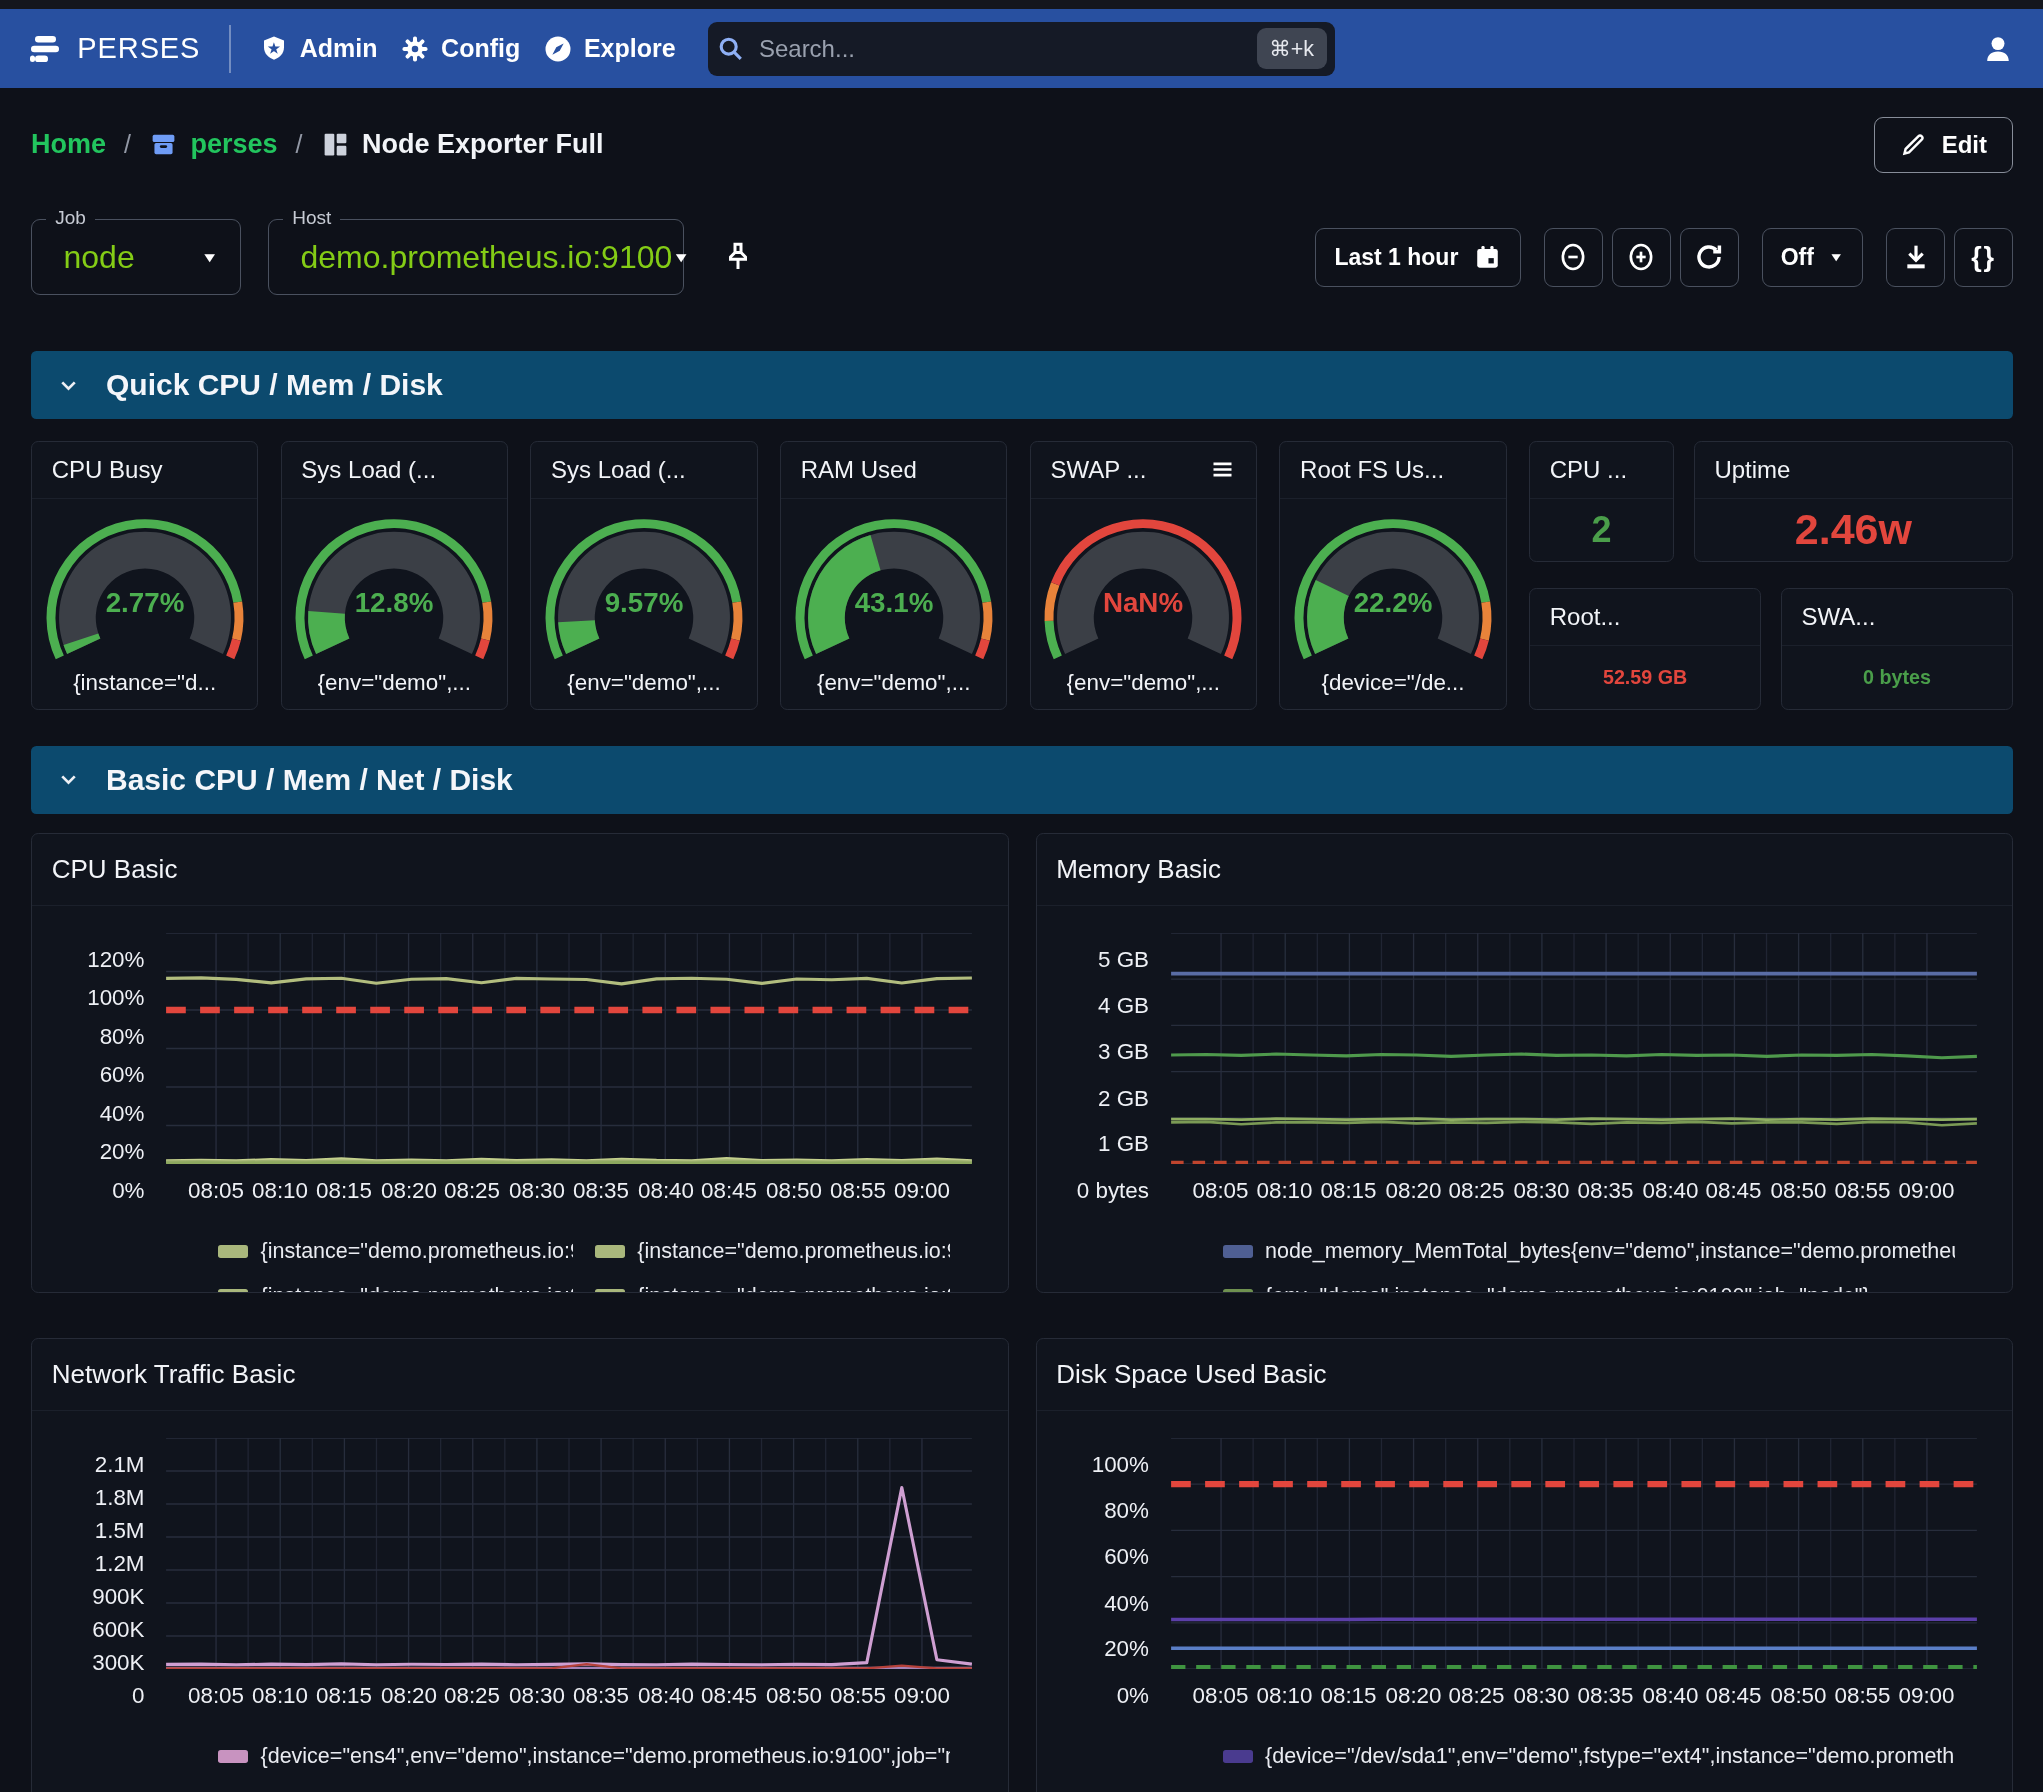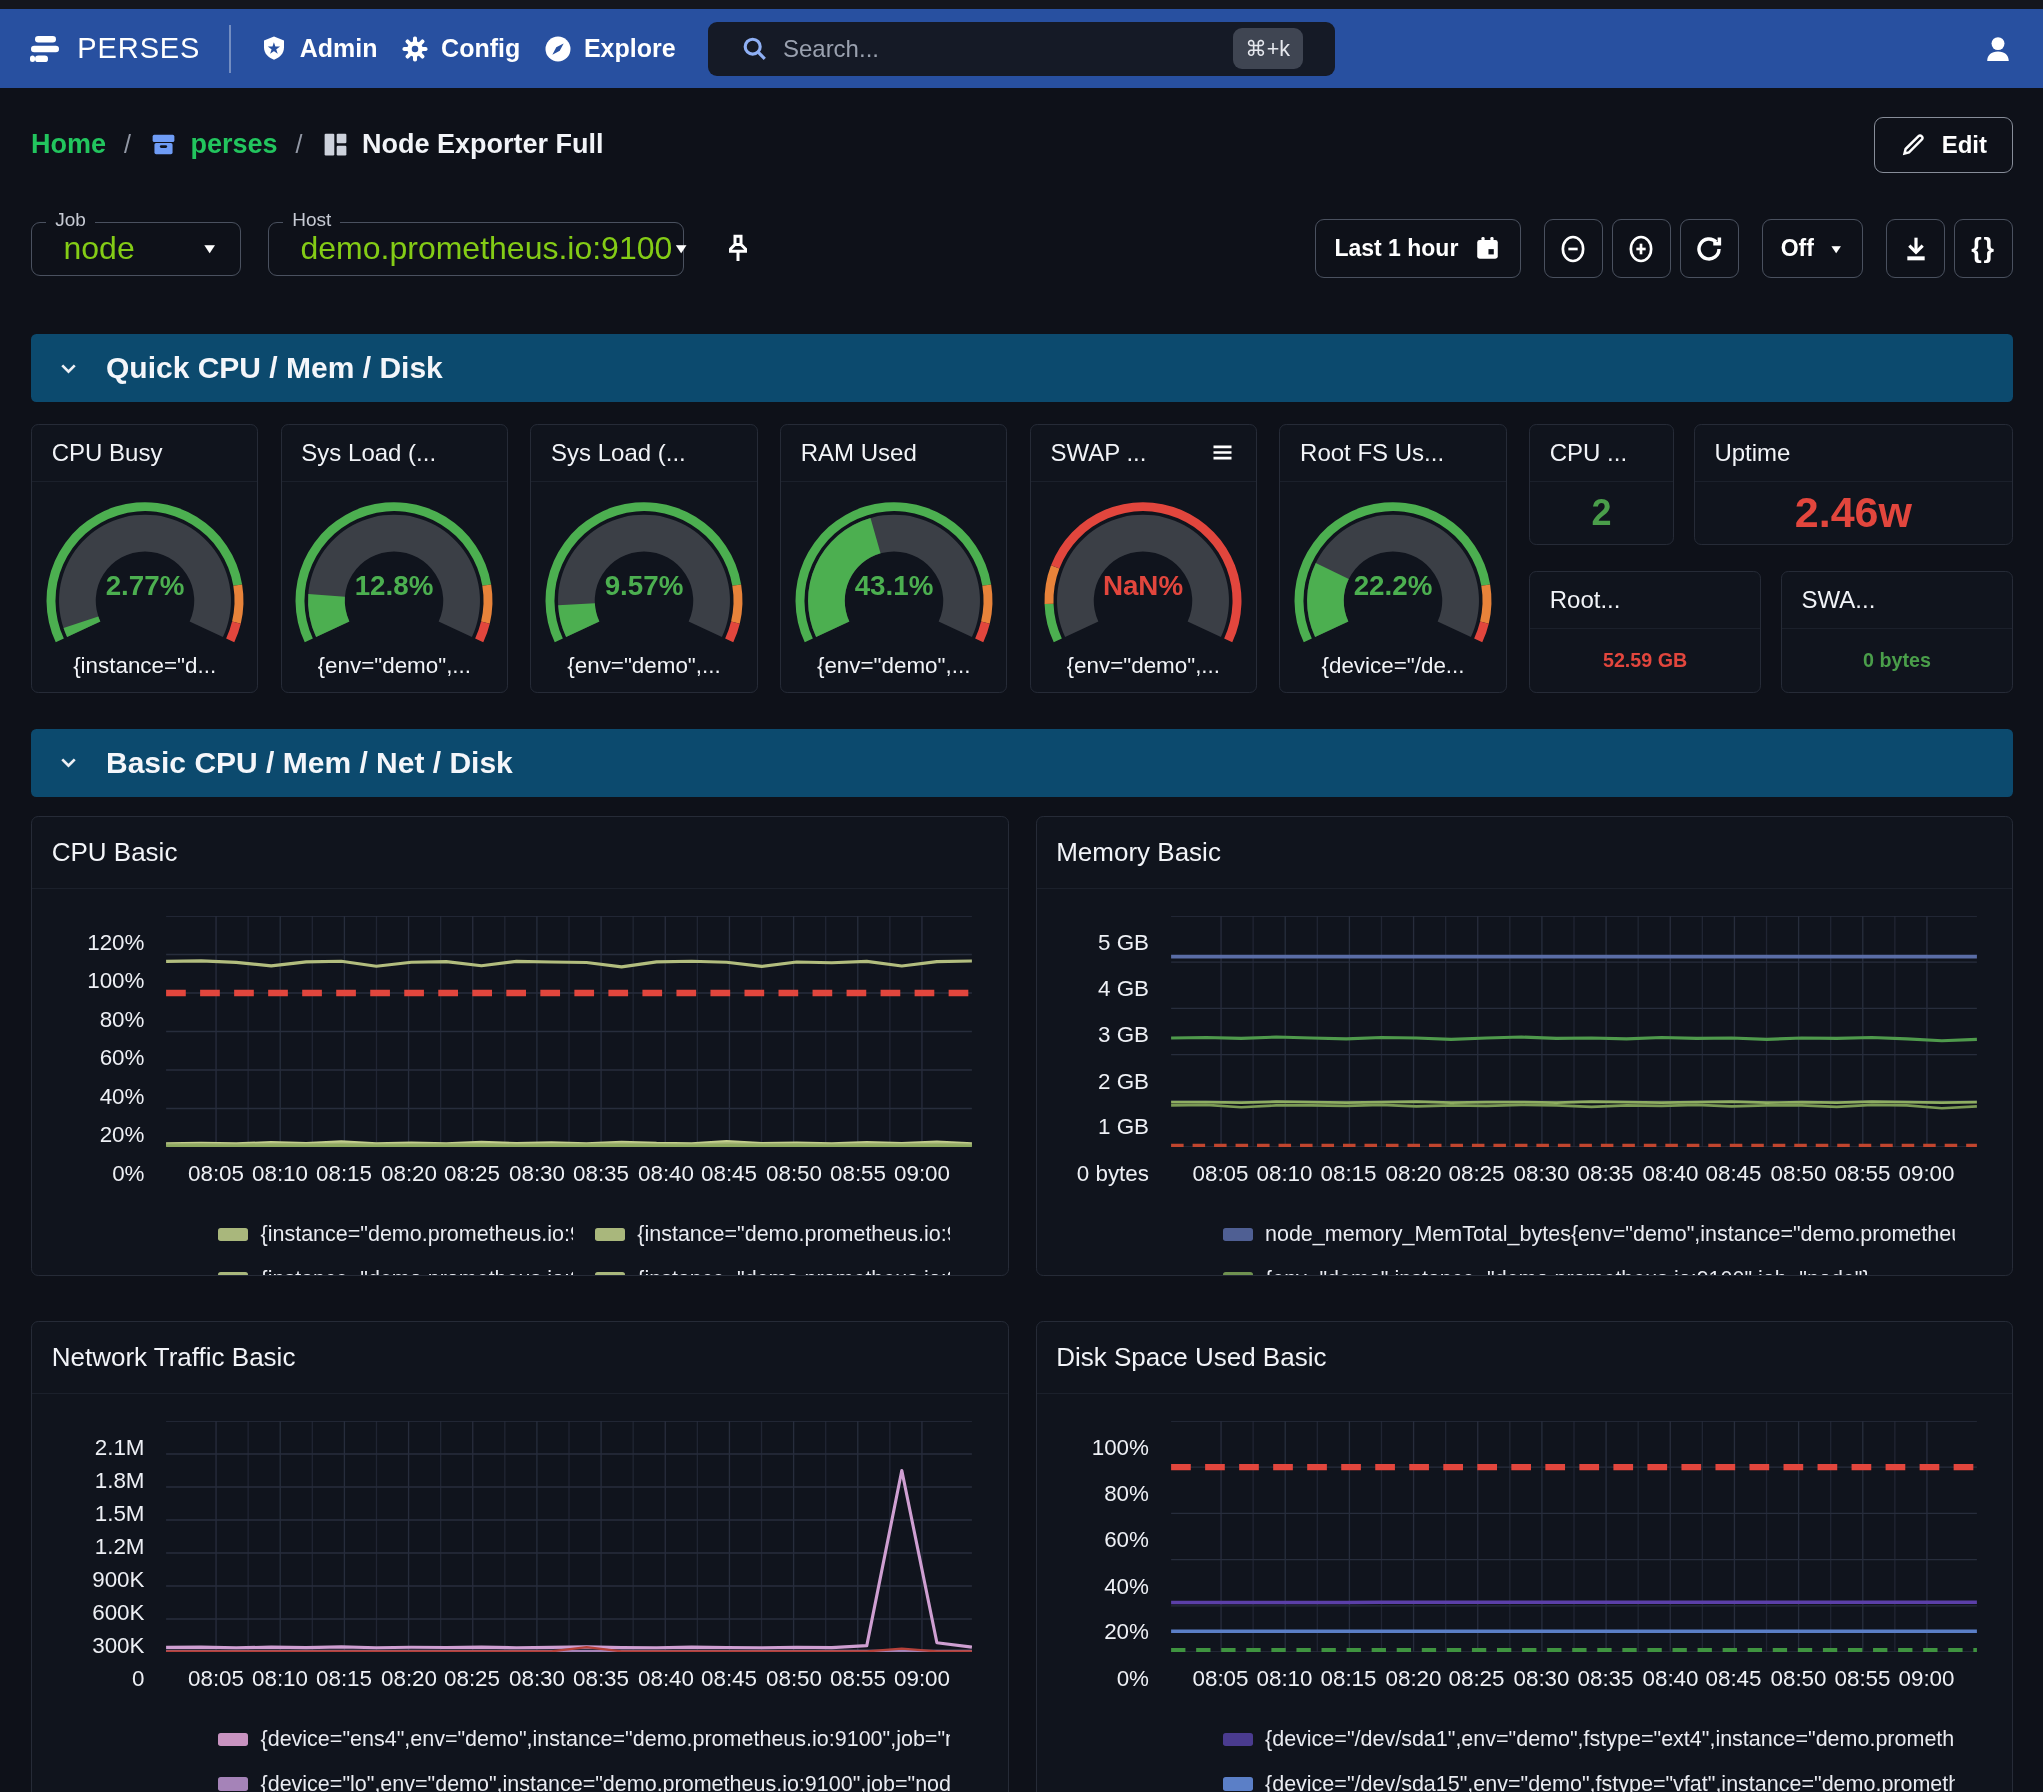--- a/index.html
+++ b/index.html
@@ -7,35 +7,35 @@
   body {
     background:#0e1119; color:#eef0f5;
     font-family:"Liberation Sans", sans-serif;
   }
   .top-strip{height:9px;background:#14161d;}
   
   .navbar{height:79px;background:#2850a0;display:flex;align-items:center;padding:0 27px;gap:23px;}
   .brand{display:flex;align-items:center;gap:14.3px;font-size:29px;font-weight:500;color:#fff;letter-spacing:0.9px;}
   .nav-divider{width:1.8px;height:48px;background:rgba(255,255,255,.35);margin:0 5.4px;}
   .nav-item{display:flex;align-items:center;gap:10.7px;font-weight:700;font-size:25px;color:#fff;cursor:pointer;}
-  .search{width:627px;height:54px;background:#151a26;border-radius:9px;display:flex;align-items:center;padding:0 32px;gap:14.3px;margin-left:9px;}
+  .search{width:627px;height:54px;background:#151a26;border-radius:9px;display:flex;align-items:center;padding:0 8px;gap:14.3px;margin-left:9px;}
   .search input{flex:1;background:transparent;border:none;outline:none;color:#e8eaf0;font-size:24px;font-family:inherit;}
   .search input::placeholder{color:#9aa1af;}
   .kbd{background:#3f4552;border-radius:9px;padding:7.2px 12.5px;font-size:21.5px;color:#e6e8ee;}
   .nav-spacer{flex:1;}
   
   .breadcrumb-row{display:flex;align-items:center;margin:27px 31px 0;height:59px;}
   .crumb{font-size:27px;font-weight:700;display:flex;align-items:center;gap:12.5px;}
   .crumb.link{color:#22c55e;cursor:pointer;}
   .crumb.current{color:#f2f4f8;}
   .crumb-sep{color:#9298a5;font-size:25px;font-weight:400;margin:0 18px;}
   .edit-btn{margin-left:auto;border:1.8px solid #878d99;border-radius:9px;height:56px;padding:0 25px;display:flex;align-items:center;gap:14.3px;font-size:24px;font-weight:700;color:#fff;cursor:pointer;background:transparent;}
   
   .filter-row{display:flex;align-items:center;margin:45px 31px 0;}
-  .select{position:relative;border:1.8px solid #4a515f;border-radius:9px;height:54px;display:flex;align-items:center;padding:0 21.5px;cursor:pointer;}
+  .select{position:relative;border:1.8px solid #4a515f;border-radius:9px;height:76px;display:flex;align-items:center;padding:0 21.5px;cursor:pointer;}
   .select .flabel{position:absolute;top:-13.4px;left:14.3px;background:#0e1119;padding:0 9px;font-size:19px;color:#c6cad3;}
   .select .fvalue{font-size:32px;color:#84cc16;margin-left:10px;}
   .select .caret{margin-left:auto;font-size:18px;color:#fff;transform:scaleY(.75);}
   .sel-job{width:210px;}
   .sel-host{width:416px;margin-left:27px;}
   .pin{margin-left:36px;display:flex;align-items:center;cursor:pointer;}
   .toolbar{margin-left:auto;display:flex;align-items:center;}
   .tbtn{height:59px;border:1.8px solid #4a515f;border-radius:9px;background:transparent;color:#fff;display:flex;align-items:center;justify-content:center;gap:14.3px;font-size:23px;font-weight:600;padding:0 18px;cursor:pointer;font-family:inherit;}
   .icon-btn{width:59px;padding:0;}
   .mlg{margin-left:23px;} .msm{margin-left:9px;}

